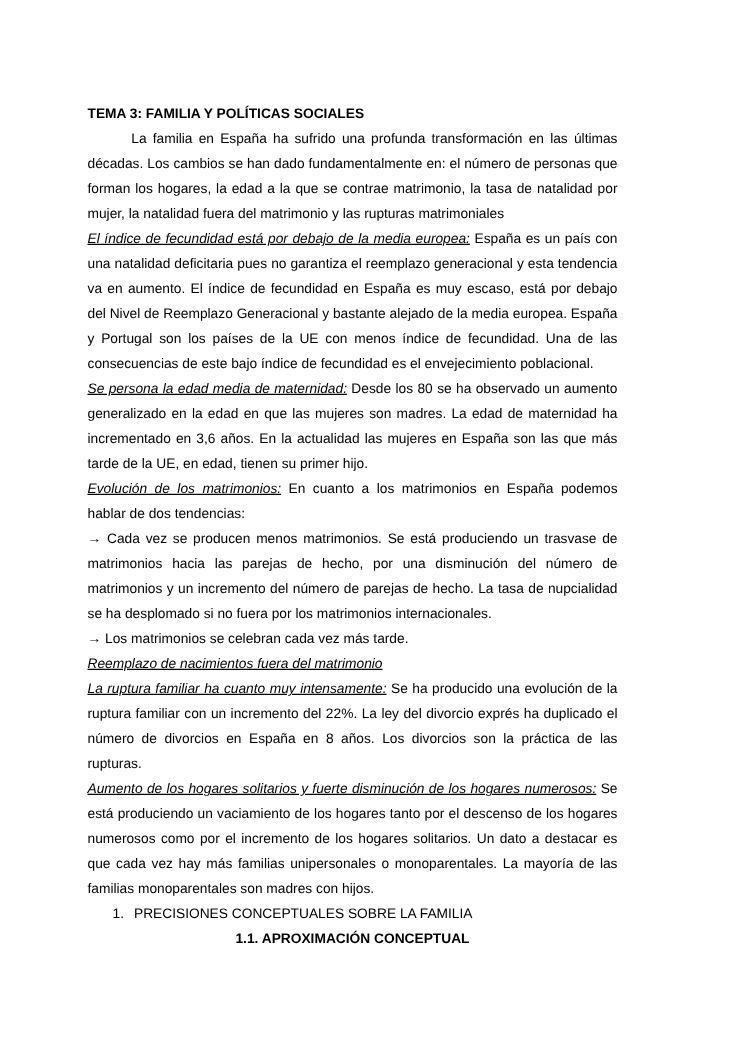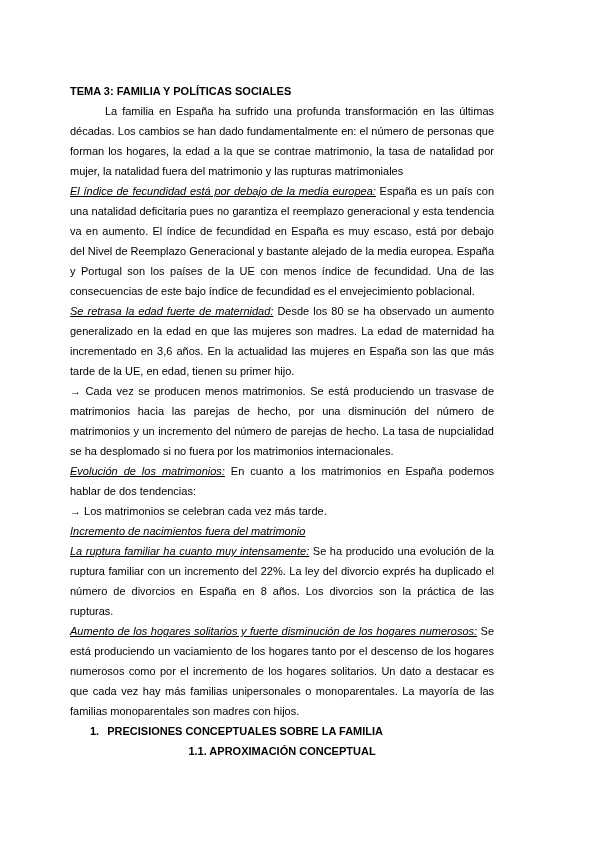--- a/index.html
+++ b/index.html
@@ -30,21 +30,21 @@
     text-align: left;
   }
   .indent-first {
     text-indent: 35px;
   }
   .u {
     text-decoration: underline;
     font-style: italic;
   }
   .heading-num {
-    font-weight: bold;
+    font-weight: normal;
     text-align: left;
     padding-left: 20px;
   }
   .heading-num .num {
     display: inline-block;
     margin-right: 8px;
   }
   .heading-sub {
     font-weight: bold;
     text-align: center;
@@ -54,29 +54,29 @@
 <body>
 
 <div class="page">
 
   <p class="title">TEMA 3: FAMILIA Y POLÍTICAS SOCIALES</p>
 
   <p class="indent-first">La familia en España ha sufrido una profunda transformación en las últimas décadas. Los cambios se han dado fundamentalmente en: el número de personas que forman los hogares, la edad a la que se contrae matrimonio, la tasa de natalidad por mujer, la natalidad fuera del matrimonio y las rupturas matrimoniales</p>
 
   <p><span class="u">El índice de fecundidad está por debajo de la media europea:</span><span> España es un país con una natalidad deficitaria pues no garantiza el reemplazo generacional y esta tendencia va en aumento. El índice de fecundidad en España es muy escaso, está por debajo del Nivel de Reemplazo Generacional y bastante alejado de la media europea. España y Portugal son los países de la UE con menos índice de fecundidad. Una de las consecuencias de este bajo índice de fecundidad es el envejecimiento poblacional.</span></p>
 
-  <p><span class="u">Se retrasa la edad fuerte de maternidad:</span><span> Desde los 80 se ha observado un aumento generalizado en la edad en que las mujeres son madres. La edad de maternidad ha incrementado en 3,6 años. En la actualidad las mujeres en España son las que más tarde de la UE, en edad, tienen su primer hijo.</span></p>
+  <p><span class="u">Se persona la edad media de maternidad:</span><span> Desde los 80 se ha observado un aumento generalizado en la edad en que las mujeres son madres. La edad de maternidad ha incrementado en 3,6 años. En la actualidad las mujeres en España son las que más tarde de la UE, en edad, tienen su primer hijo.</span></p>
+
+  <p><span class="u">Evolución de los matrimonios:</span><span> En cuanto a los matrimonios en España podemos hablar de dos tendencias:</span></p>
 
   <p>→ Cada vez se producen menos matrimonios. Se está produciendo un trasvase de matrimonios hacia las parejas de hecho, por una disminución del número de matrimonios y un incremento del número de parejas de hecho. La tasa de nupcialidad se ha desplomado si no fuera por los matrimonios internacionales.</p>
 
-  <p><span class="u">Evolución de los matrimonios:</span><span> En cuanto a los matrimonios en España podemos hablar de dos tendencias:</span></p>
-
   <p>→ Los matrimonios se celebran cada vez más tarde.</p>
 
-  <p><span class="u">Incremento de nacimientos fuera del matrimonio</span></p>
+  <p><span class="u">Reemplazo de nacimientos fuera del matrimonio</span></p>
 
   <p><span class="u">La ruptura familiar ha cuanto muy intensamente:</span><span> Se ha producido una evolución de la ruptura familiar con un incremento del 22%. La ley del divorcio exprés ha duplicado el número de divorcios en España en 8 años. Los divorcios son la práctica de las rupturas.</span></p>
 
   <p><span class="u">Aumento de los hogares solitarios y fuerte disminución de los hogares numerosos:</span><span> Se está produciendo un vaciamiento de los hogares tanto por el descenso de los hogares numerosos como por el incremento de los hogares solitarios. Un dato a destacar es que cada vez hay más familias unipersonales o monoparentales. La mayoría de las familias monoparentales son madres con hijos.</span></p>
 
   <p class="heading-num"><span class="num">1.</span><span>PRECISIONES CONCEPTUALES SOBRE LA FAMILIA</span></p>
 
   <p class="heading-sub">1.1. APROXIMACIÓN CONCEPTUAL</p>
 
 

